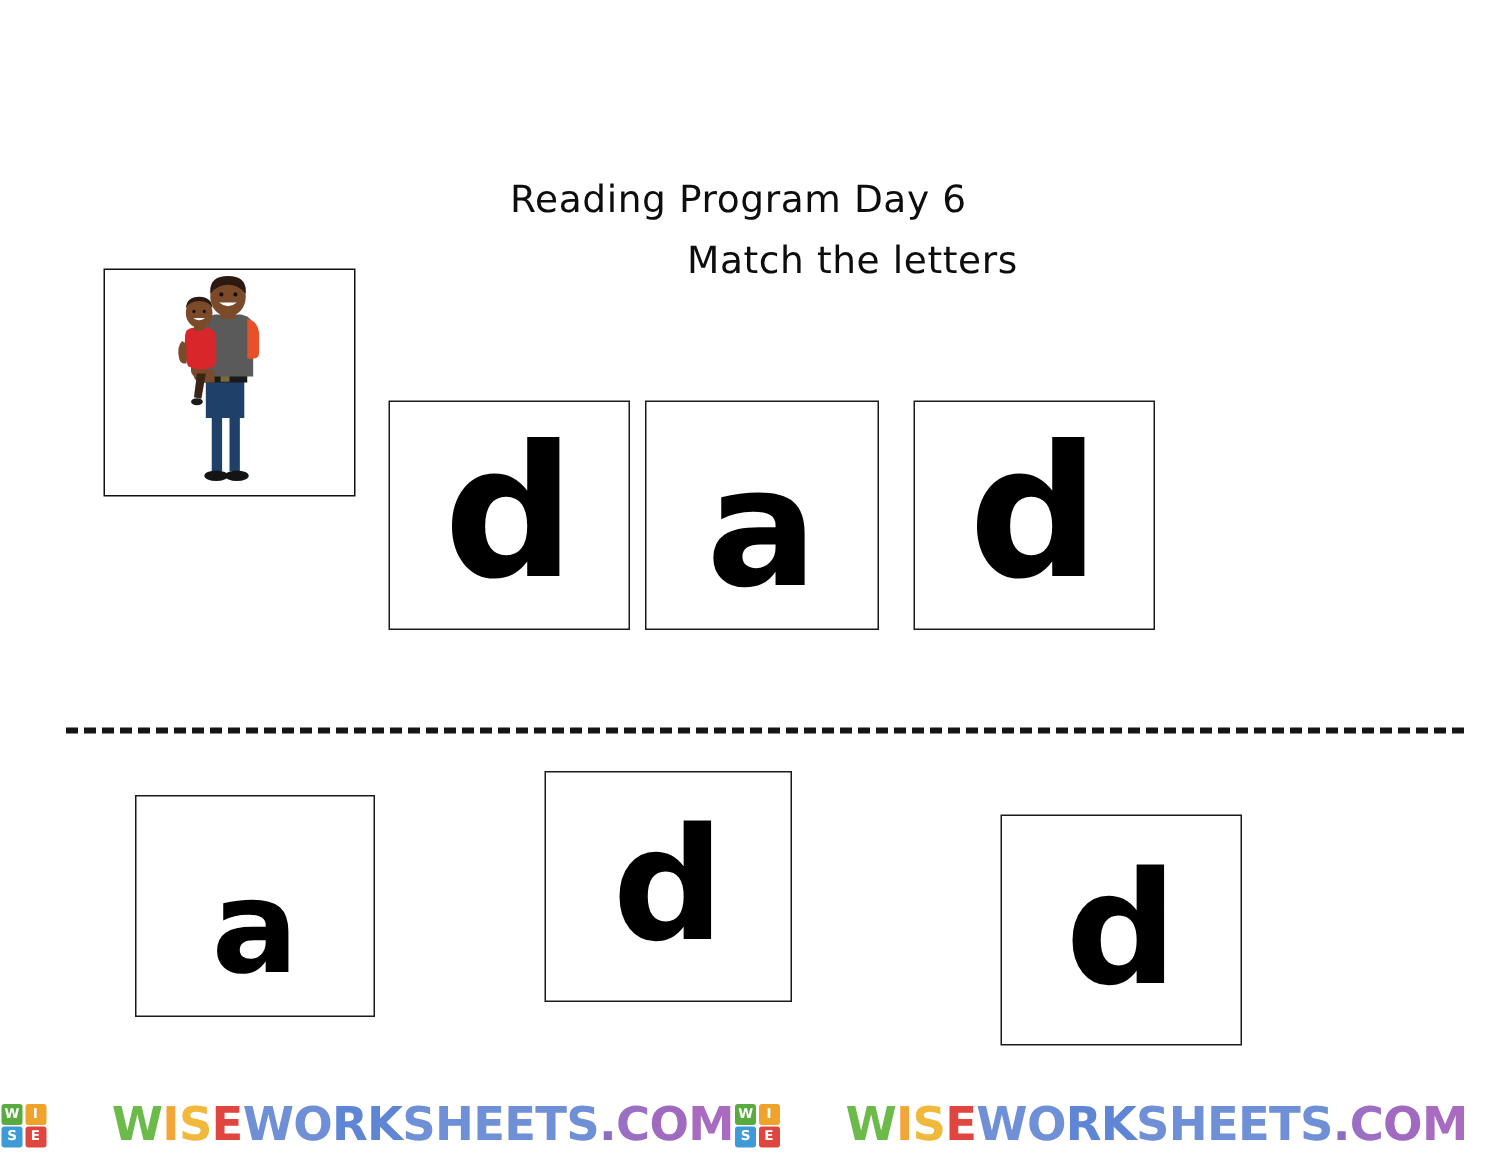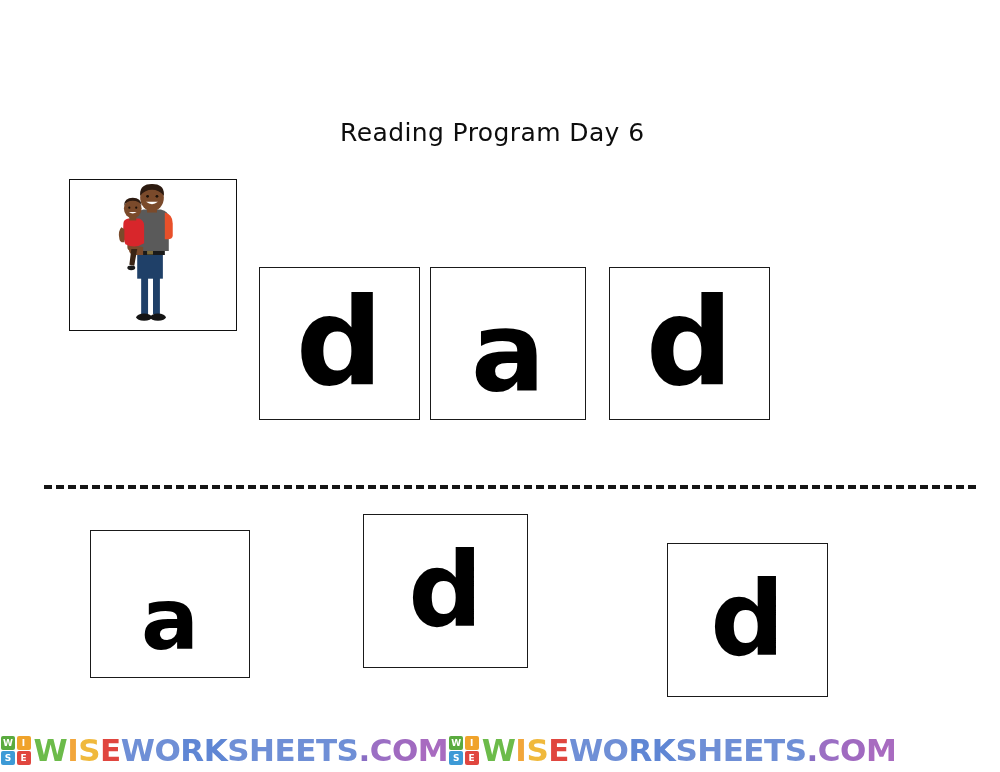--- a/index.html
+++ b/index.html
@@ -148,33 +148,35 @@
     color: #ffffff;
     border-radius: 2px;
   }
   .wm-text {
     font-family: "DejaVu Sans", sans-serif;
     font-weight: bold;
     font-size: 31px;
     letter-spacing: -0.5px;
     white-space: nowrap;
     line-height: 1;
+    margin-left: 41px;
   }
   .wm-text span {
     display: inline-block;
   }
 
   
   .clipart svg { display: block; width: 100%; height: 100%; }
 </style>
 </head>
 <body>
 
 <div class="title-block">
   <div class="title-line-1">Reading Program Day 6</div>
+  <div class="title-line-2">Match the letters</div>
 </div>
 
 <div class="picture-card">
   <div class="clipart">
     <svg viewBox="0 0 168 152" xmlns="http://www.w3.org/2000/svg">
 
       <path d="M72 96 L72 136 L79 136 L79 96 Z" fill="#1f4068"></path>
       <path d="M84 96 L84 136 L91 136 L91 96 Z" fill="#1f4068"></path>
       <rect x="68" y="72" width="26" height="28" fill="#1f4068"></rect>
 

